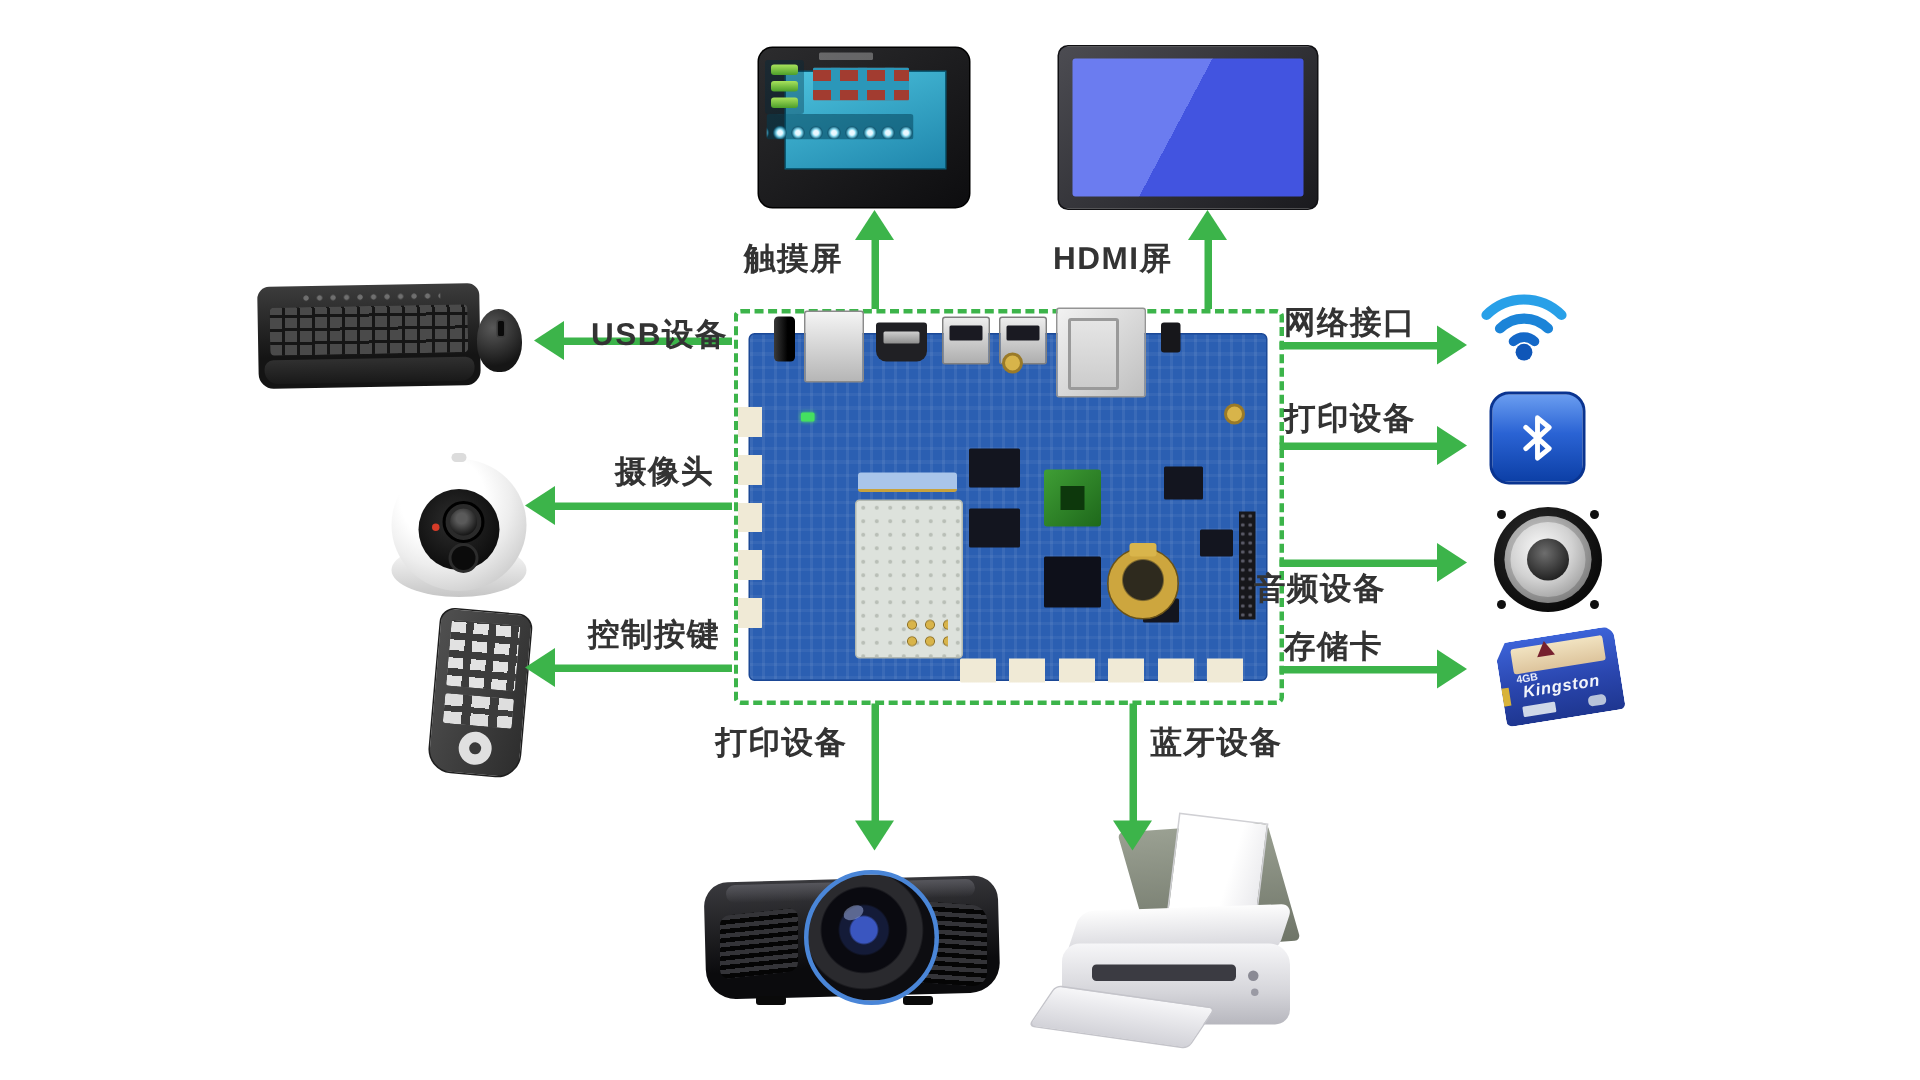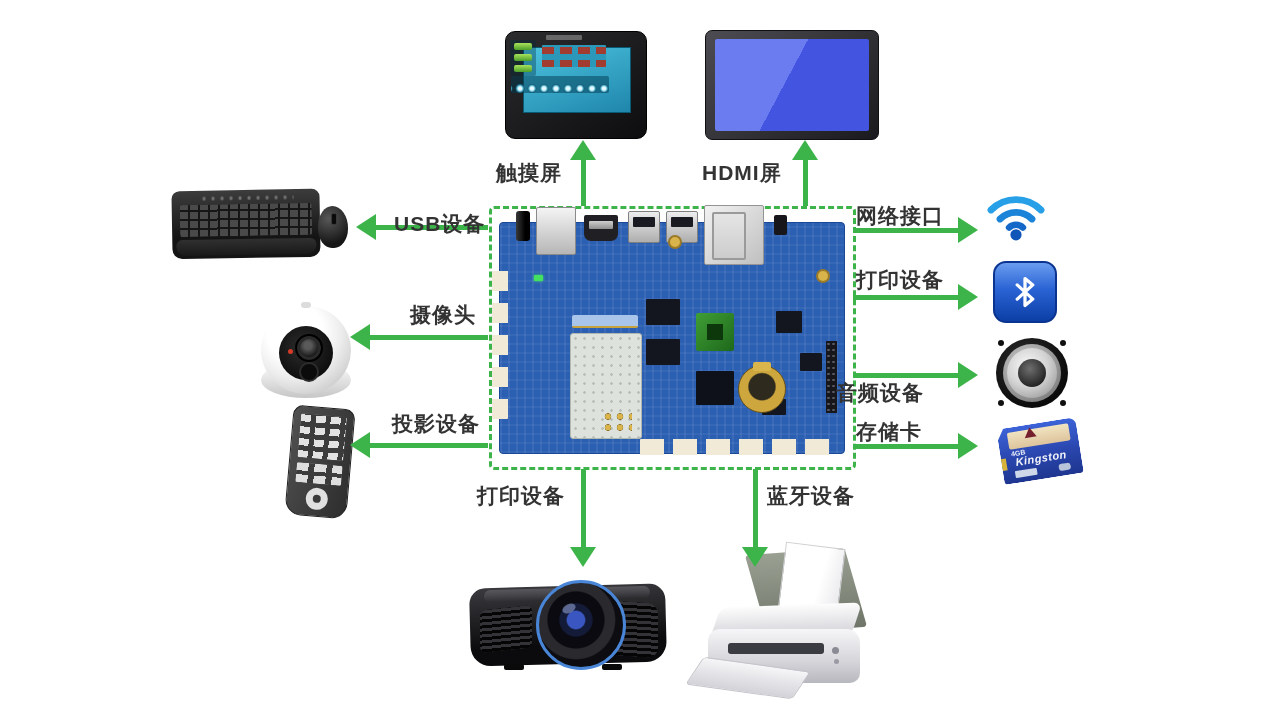--- a/index.html
+++ b/index.html
@@ -375,21 +375,21 @@
     </div>
   <div class="arrow v down" style="left:742px;top:469px;height:98px;">
       <div class="shaft"></div>
       <div class="head"></div>
     </div>
 
   <div class="lbl" style="left:496px;top:161px;">触摸屏</div>
   <div class="lbl" style="left:702px;top:161px;">HDMI屏</div>
   <div class="lbl" style="left:394px;top:212px;">USB设备</div>
   <div class="lbl" style="left:410px;top:303px;">摄像头</div>
-  <div class="lbl" style="left:392px;top:412px;">投影设备</div>
+  <div class="lbl" style="left:392px;top:412px;">控制按键</div>
   <div class="lbl" style="left:856px;top:204px;">网络接口</div>
   <div class="lbl" style="left:856px;top:268px;">打印设备</div>
   <div class="lbl" style="left:836px;top:349px;margin-top:32px;">音频设备</div>
   <div class="lbl" style="left:856px;top:420px;">存储卡</div>
   <div class="lbl" style="left:477px;top:484px;">打印设备</div>
   <div class="lbl" style="left:767px;top:484px;">蓝牙设备</div>
 
 </div>
 
 </body></html>

